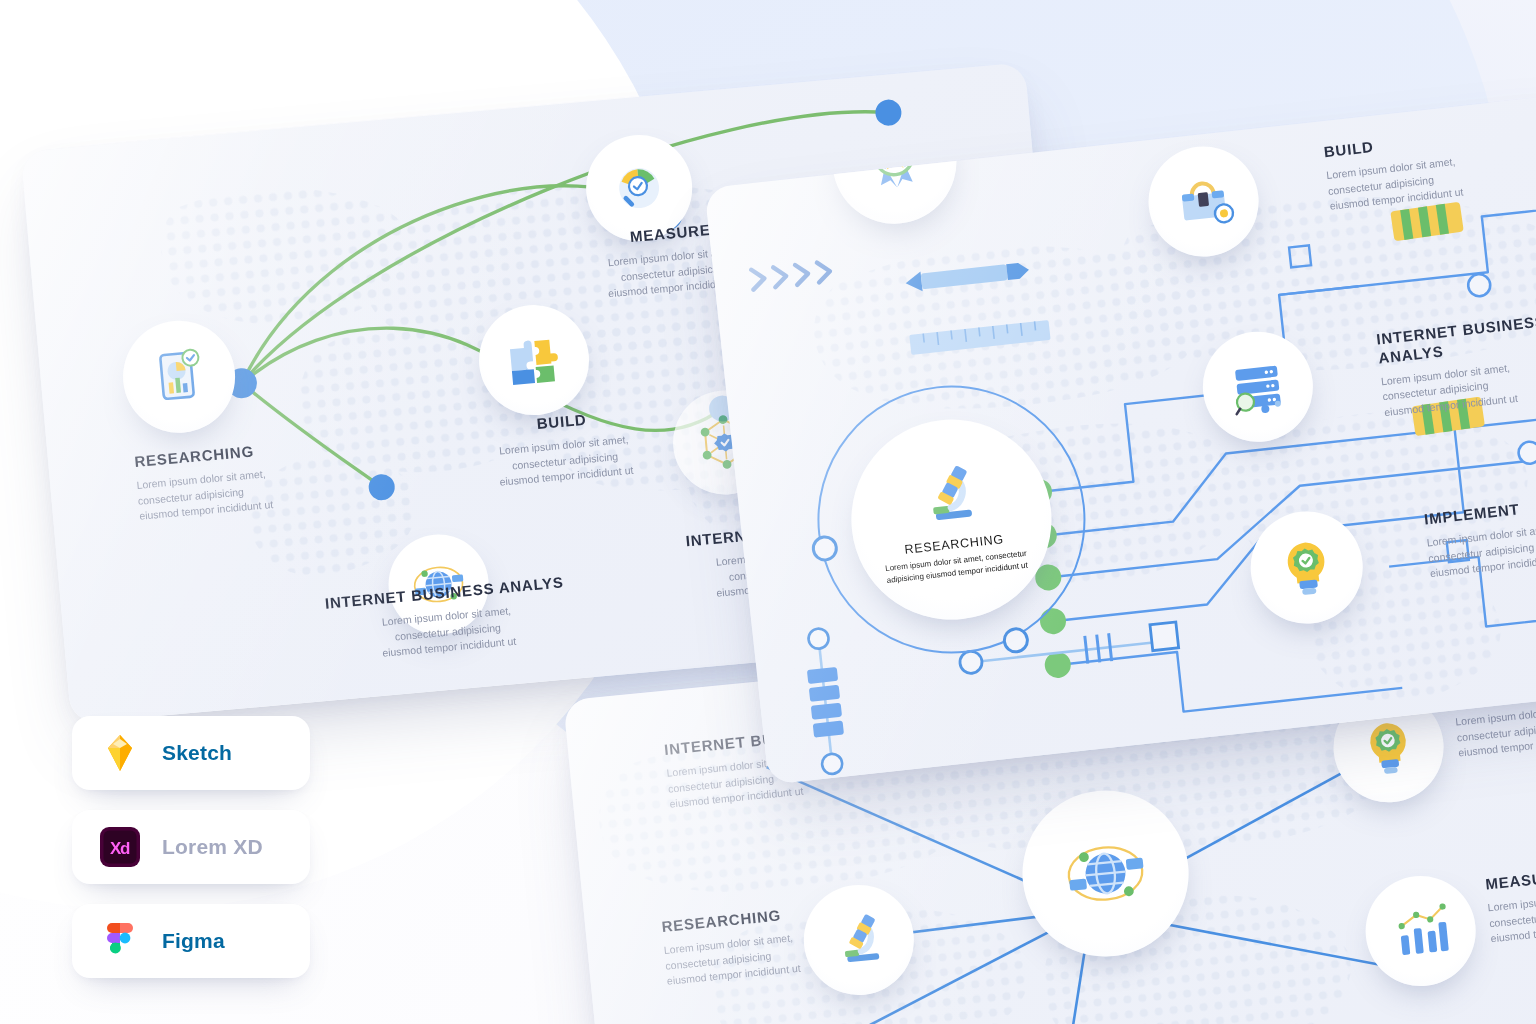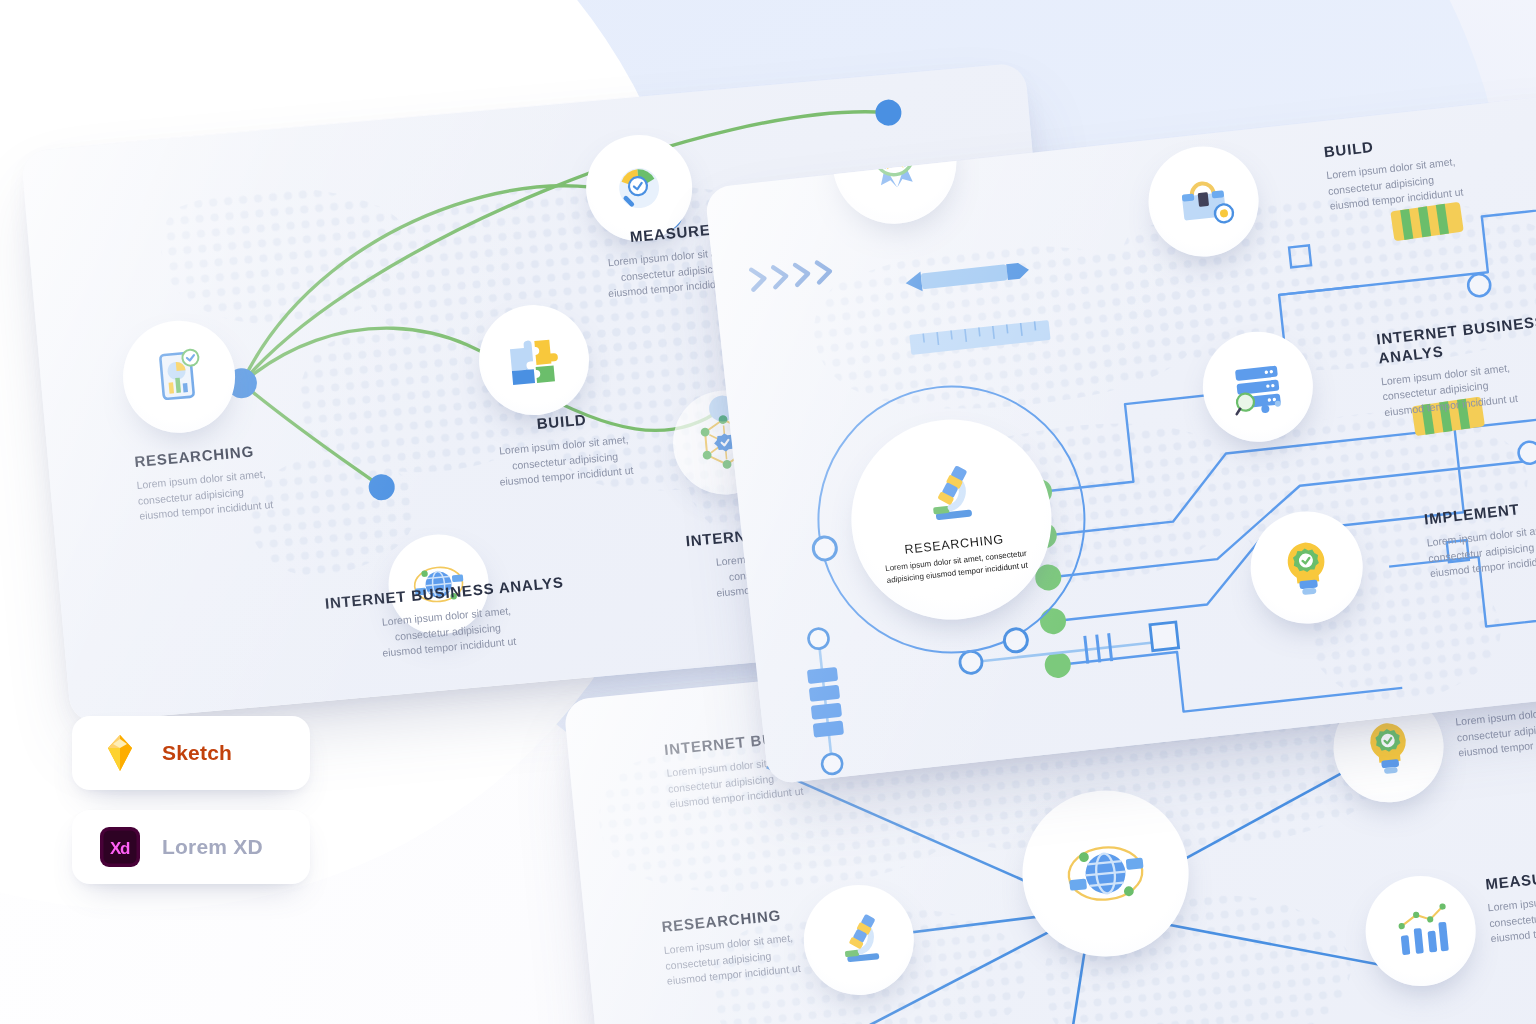--- a/index.html
+++ b/index.html
@@ -76,21 +76,21 @@
   .conn svg{width:100%;height:100%;display:block;}
 
   
   .badges{position:absolute;left:72px;top:716px;z-index:20;}
   .badge{
     width:238px;height:74px;border-radius:18px;background:#ffffff;
     box-shadow:0 16px 34px -16px rgba(86,96,140,.30), 0 4px 12px -6px rgba(86,96,140,.16);
     display:flex;align-items:center;gap:20px;padding:0 26px;box-sizing:border-box;
     margin-bottom:20px;
   }
-  .badge .blabel{font-size:21px;font-weight:700;color:#c2410c;letter-spacing:.01em;}
+  .badge .blabel{font-size:21px;font-weight:700;color:#0369a1;letter-spacing:.01em;}
   .badge.muted .blabel{color:#a4a9c0;}
   .badge-ic{width:44px;height:44px;flex:0 0 44px;display:flex;align-items:center;justify-content:center;}
   .badge-ic svg{display:block;}
 </style>
 </head>
 <body>
 
 <div class="stage">
 
   <div class="bg-wash"></div>
@@ -583,16 +583,29 @@
         <svg width="42" height="42" viewBox="0 0 42 42">
           <rect x="1" y="1" width="40" height="40" rx="9" fill="#470137"></rect>
           <rect x="4.5" y="4.5" width="33" height="33" rx="6" fill="#2e0224"></rect>
           <text x="11" y="28" font-family="Liberation Sans, sans-serif" font-size="17" font-weight="700" fill="#ff61f6">X</text>
           <text x="21" y="28" font-family="Liberation Sans, sans-serif" font-size="17" font-weight="700" fill="#ff61f6">d</text>
         </svg>
       </span>
       <span class="blabel">Lorem XD</span>
     </div>
 
+    <div class="badge">
+      <span class="badge-ic">
+        <svg width="42" height="42" viewBox="0 0 42 42">
+          <path d="M13 3 h8 v10 h-8 a5 5 0 0 1 0 -10z" fill="#f24e1e"></path>
+          <path d="M21 3 h8 a5 5 0 0 1 0 10 h-8z" fill="#ff7262"></path>
+          <path d="M13 13 h8 v10 h-8 a5 5 0 0 1 0 -10z" fill="#a259ff"></path>
+          <circle cx="26" cy="18" r="5.4" fill="#1abcfe"></circle>
+          <path d="M13 23 h8 v5 a5 5 0 1 1 -8 -4z" fill="#0acf83"></path>
+          <circle cx="16.5" cy="28" r="5.4" fill="#0acf83"></circle>
+        </svg>
+      </span>
+      <span class="blabel">Figma</span>
+    </div>
 
   </div>
 
 </div>
 
 </body></html>

